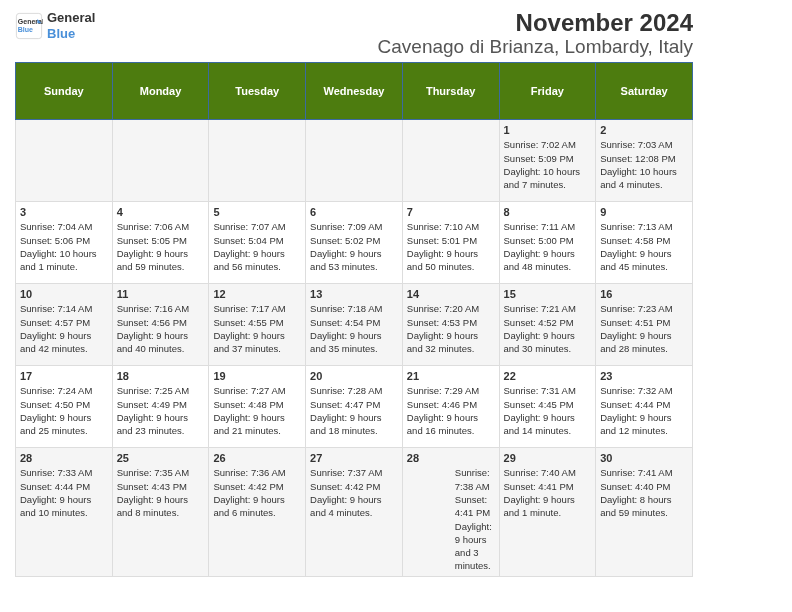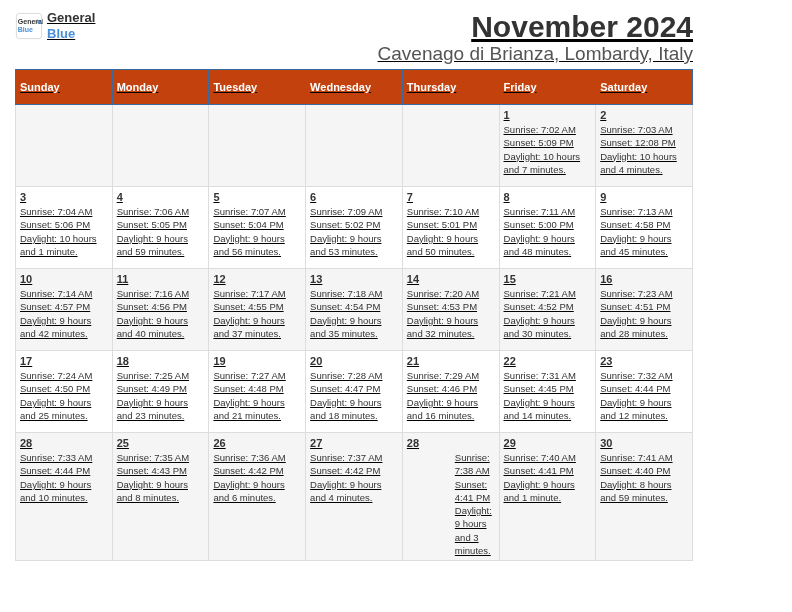--- a/index.html
+++ b/index.html
@@ -6,21 +6,20 @@
     body {
       font-family: Arial, sans-serif;
       background: #fff;
       width: 792px;
       height: 612px;
       overflow: hidden;
     }
     .container {
       width: 708px;
       padding: 10px 15px;
-      text-decoration: underline;
     }
     .header-top {
       display: flex;
       align-items: flex-start;
       justify-content: space-between;
       margin-bottom: 4px;
     }
     .logo {
       display: flex;
       align-items: center;
@@ -33,41 +32,41 @@
       line-height: 1.2;
     }
     .logo-icon {
       width: 28px;
       height: 28px;
     }
     .title-block {
       text-align: right;
     }
     .month-title {
-      font-size: 30px;
+      font-size: 24px;
       font-weight: bold;
       color: #333;
       line-height: 1.1;
     }
     .subtitle {
       font-size: 19px;
       color: #555;
     }
     table {
       width: 100%;
       border-collapse: collapse;
       table-layout: fixed;
     }
     thead tr th {
-      background: #c2410c;
+      background: #4d7c0f;
       color: #fff;
       font-size: 11px;
       font-weight: bold;
-      padding: 11px 4px;
-      text-align: left;
+      padding: 22px 4px;
+      text-align: center;
       border: 1px solid #3a6aa0;
     }
     tbody tr td {
       vertical-align: top;
       font-size: 9.5px;
       color: #333;
       padding: 4px 4px 3px 4px;
       border: 1px solid #ddd;
       height: 82px;
       background: #fff;

